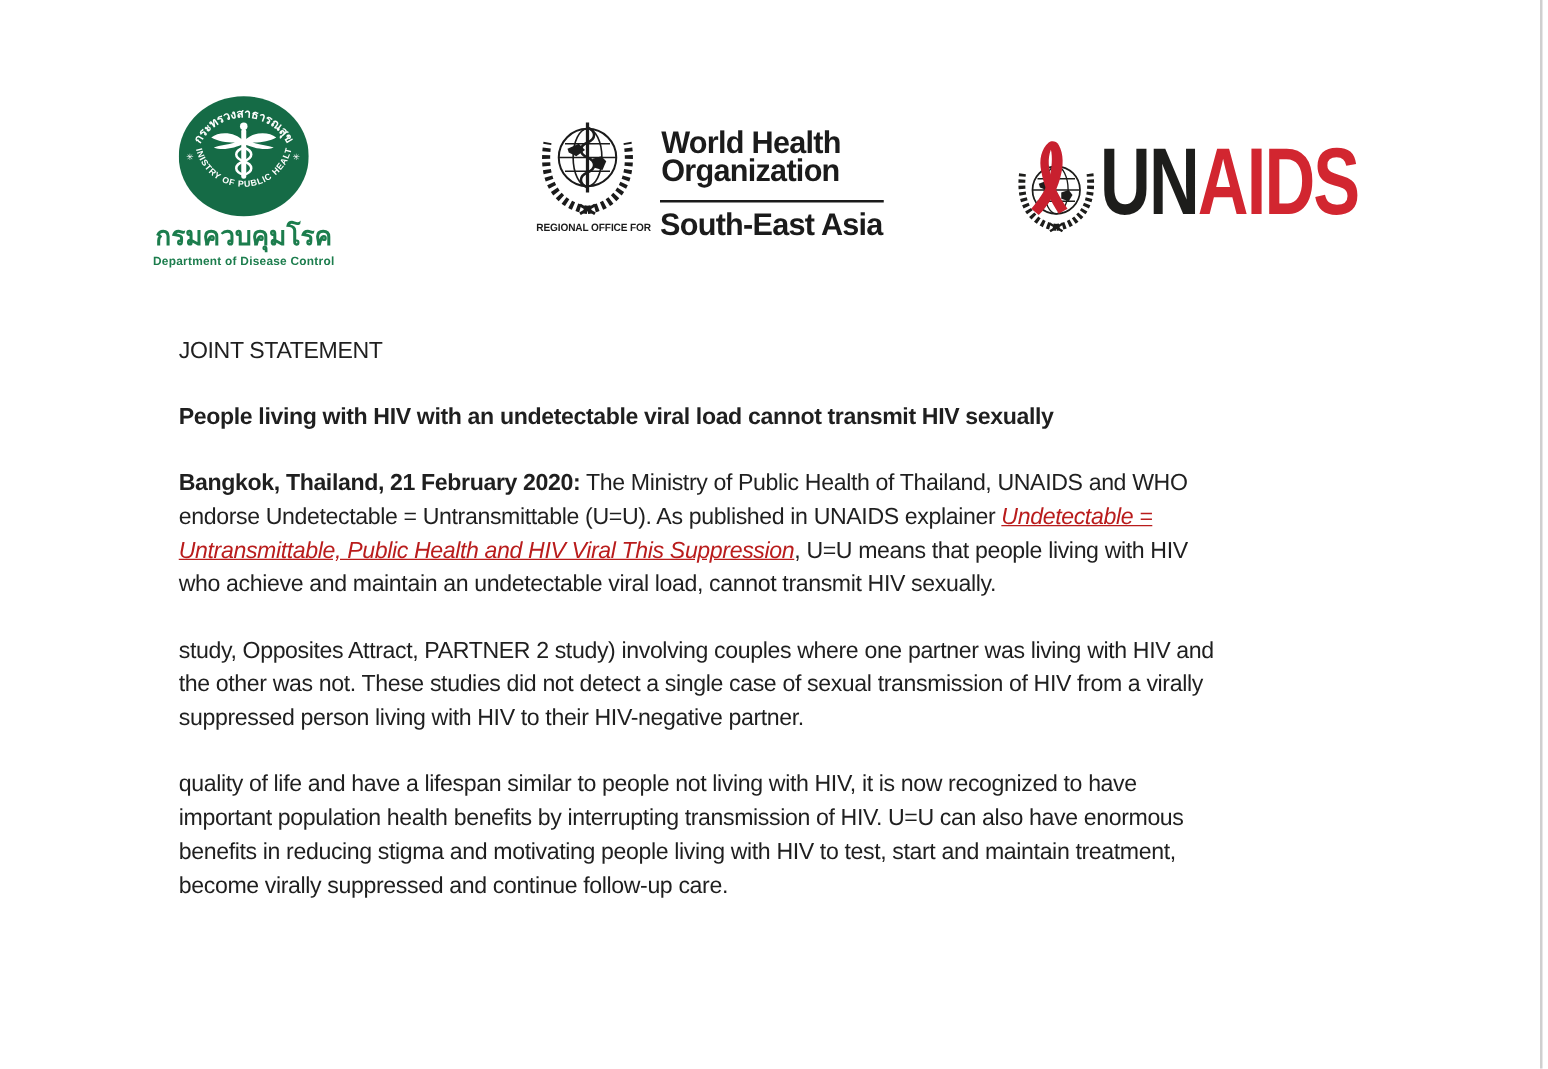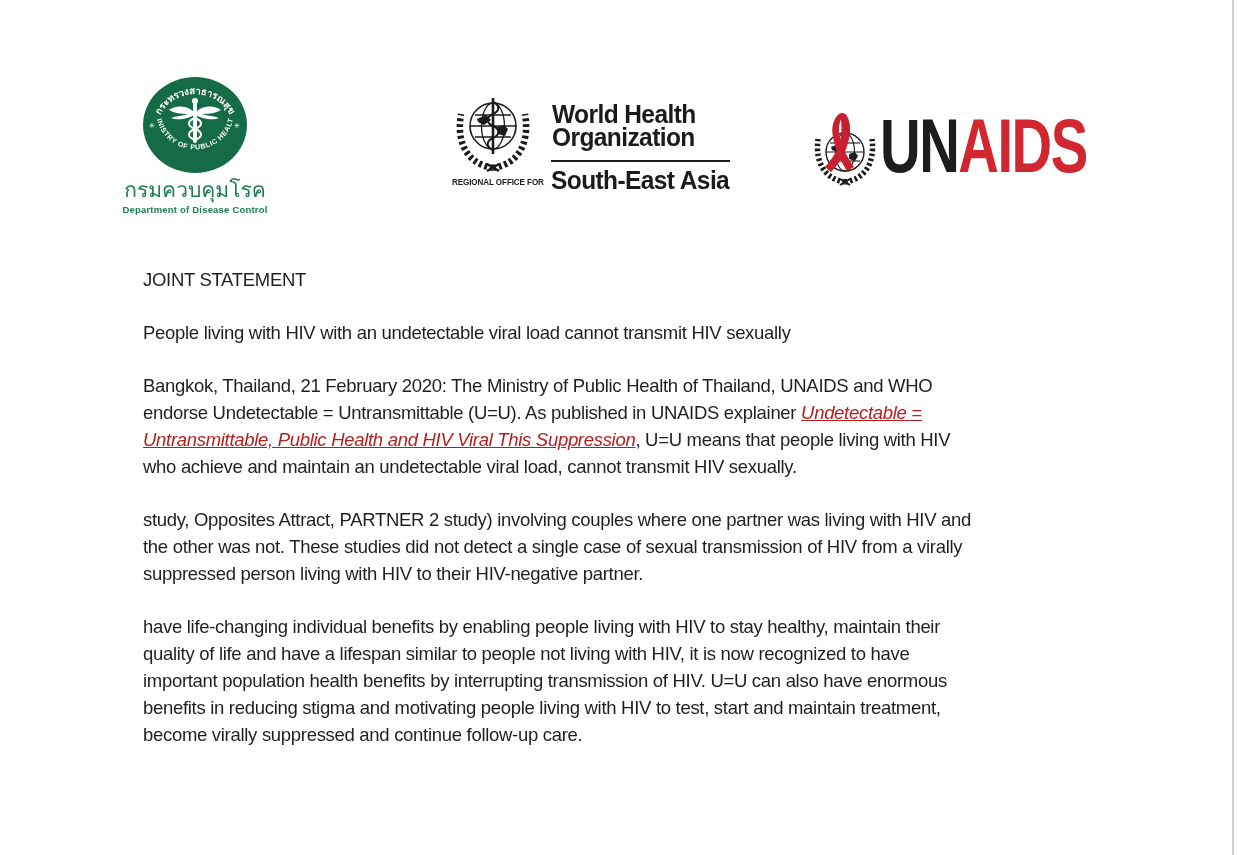--- a/index.html
+++ b/index.html
@@ -11,28 +11,28 @@
   
   .page-edge {
     position:absolute; top:0; right:4px; width:2px; height:855px;
     background:#cfcfcf;
   }
 
   
   .moph-logo { position:absolute; left:143px; top:76px; width:104px; }
   .moph-dept-thai {
     position:absolute; top:102px; left:50%; transform:translateX(-50%);
-    color:#1c7d4d; font-weight:normal; font-size:21px; white-space:nowrap; line-height:24px;
+    color:#1c7d4d; font-weight:bold; font-size:21px; white-space:nowrap; line-height:24px;
   }
   .moph-dept-en {
     position:absolute; top:128px; left:50%; transform:translateX(-50%);
     color:#1c7d4d; font-weight:bold; font-size:9.5px; white-space:nowrap; letter-spacing:0.2px;
   }
 
-  .who-logo { position:absolute; left:425px; top:90px; width:290px; height:105px;margin-left:23px; }
+  .who-logo { position:absolute; left:425px; top:90px; width:290px; height:105px; }
   .who-emblem { position:absolute; left:0; top:4px; }
   .who-name {
     position:absolute; left:104px; top:13px; color:#1b1b1b; font-weight:bold;
     font-size:25px; line-height:23px; letter-spacing:-0.6px; white-space:nowrap;
     transform:scaleX(0.98); transform-origin:left top;
   }
   .who-rule { position:absolute; left:103px; top:70px; width:179px; height:2px; background:#1b1b1b; }
   .who-office {
     position:absolute; left:4px; top:87px; width:96px; text-align:right;
     color:#1b1b1b; font-weight:bold; font-size:8.5px; letter-spacing:-0.1px; white-space:nowrap;
@@ -54,21 +54,21 @@
   .unaids-word .un { color:#1d1d1b; }
   .unaids-word .aids { color:#d22630; }
 
   
   .doc {
     position:absolute; left:143px; top:266px; width:1060px;
     color:#1f1f1f; font-size:18.5px; line-height:27px; letter-spacing:-0.3px;
   }
   .para { margin:0 0 26px 0; }
   .line { white-space:nowrap; }
-  .seg.bold { font-weight:normal; }
+  .seg.bold { font-weight:bold; }
   .seg.link { color:#b91c1c; font-style:italic; text-decoration:underline; }
 </style>
 </head>
 <body>
 
 <div class="page-edge"></div>
 
 <div class="moph-logo">
   <svg width="104" height="100" viewBox="0 0 104 100">
     <ellipse cx="52" cy="49" rx="52" ry="48" fill="#156b46"></ellipse>
@@ -158,19 +158,18 @@
       <div class="line"><span class="seg normal">endorse Undetectable = Untransmittable (U=U). As published in UNAIDS explainer </span><span class="seg link">Undetectable =</span></div>
       <div class="line"><span class="seg link">Untransmittable, Public Health and HIV Viral This Suppression</span><span class="seg normal">, U=U means that people living with HIV</span></div>
       <div class="line"><span class="seg normal">who achieve and maintain an undetectable viral load, cannot transmit HIV sexually.</span></div>
     </div>
     <div class="para">
       <div class="line"><span class="seg normal">study, Opposites Attract, PARTNER 2 study) involving couples where one partner was living with HIV and</span></div>
       <div class="line"><span class="seg normal">the other was not. These studies did not detect a single case of sexual transmission of HIV from a virally</span></div>
       <div class="line"><span class="seg normal">suppressed person living with HIV to their HIV-negative partner.</span></div>
     </div>
     <div class="para">
-      <div class="line"><span class="seg normal">have life-changing individual benefits by enabling people living with HIV to stay healthy, maintain their</span></div>
       <div class="line"><span class="seg normal">quality of life and have a lifespan similar to people not living with HIV, it is now recognized to have</span></div>
       <div class="line"><span class="seg normal">important population health benefits by interrupting transmission of HIV. U=U can also have enormous</span></div>
       <div class="line"><span class="seg normal">benefits in reducing stigma and motivating people living with HIV to test, start and maintain treatment,</span></div>
       <div class="line"><span class="seg normal">become virally suppressed and continue follow-up care.</span></div>
     </div>
   </div>
 
 </body></html>

